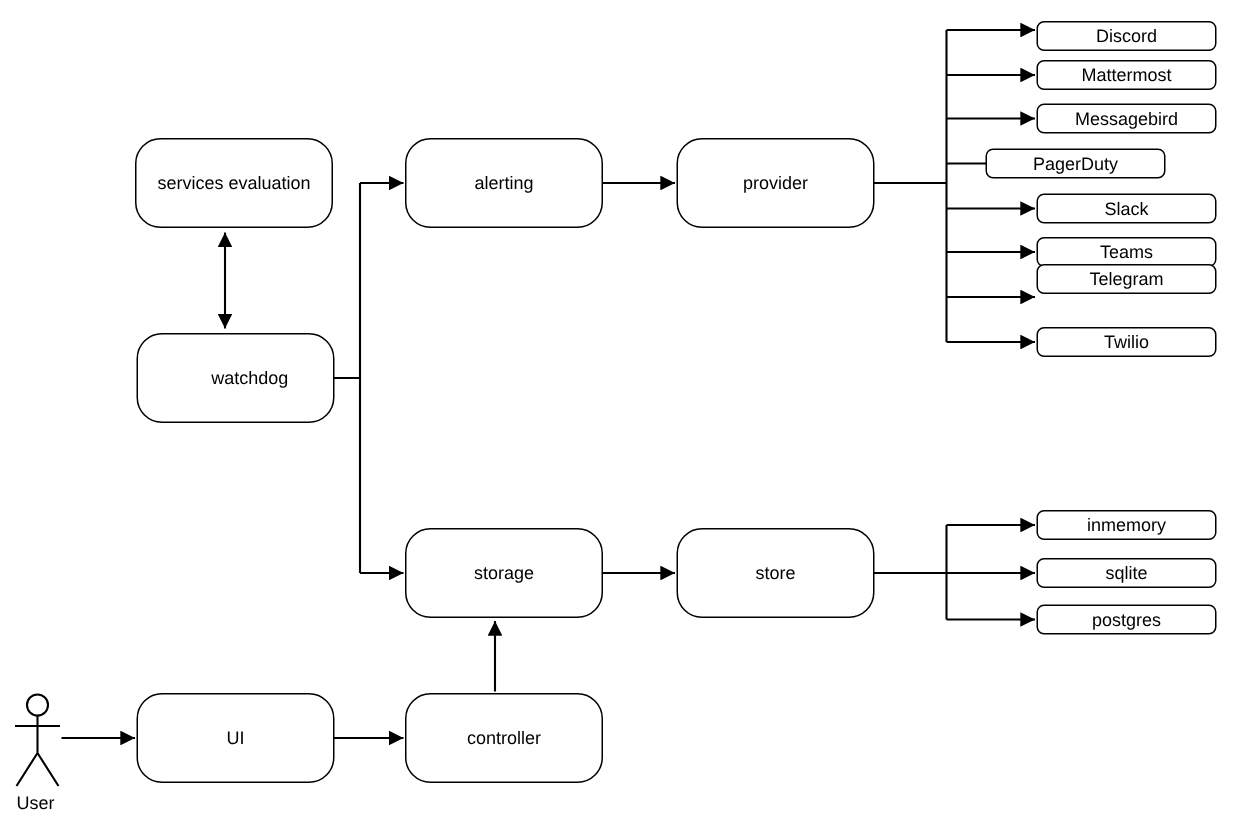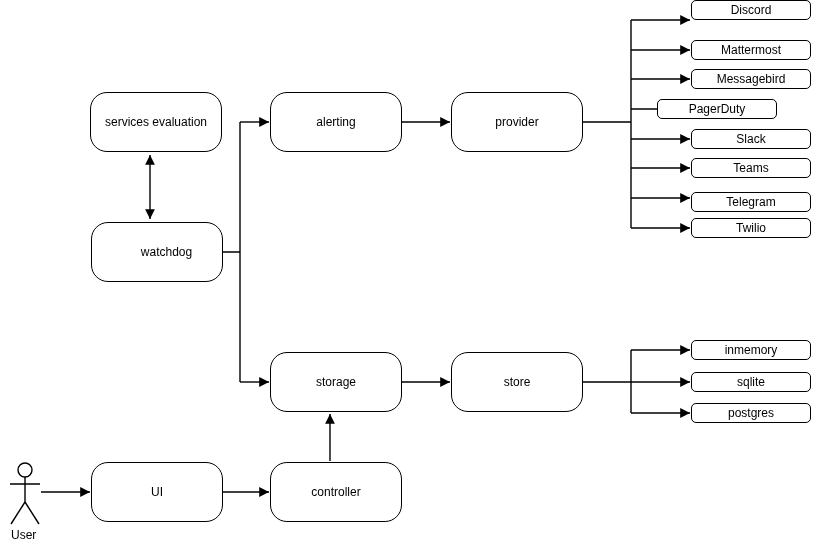--- a/index.html
+++ b/index.html
@@ -118,39 +118,39 @@
   <div class="node big" style="left:451px; top:352px;">
     <span>store</span>
   </div>
   <div class="node big" style="left:91px; top:462px;">
     <span>UI</span>
   </div>
   <div class="node big" style="left:270px; top:462px;">
     <span>controller</span>
   </div>
 
-  <div class="node small" style="left:691px; top:0;">
+  <div class="node small" style="left:691px; top:14px;">
     <span>Discord</span>
   </div>
   <div class="node small" style="left:691px; top:40px;">
     <span>Mattermost</span>
   </div>
   <div class="node small" style="left:691px; top:69px;">
     <span>Messagebird</span>
   </div>
   <div class="node small" style="left:657px; top:99px;">
     <span>PagerDuty</span>
   </div>
   <div class="node small" style="left:691px; top:129px;">
     <span>Slack</span>
   </div>
   <div class="node small" style="left:691px; top:158px;">
     <span>Teams</span>
   </div>
-  <div class="node small" style="left:691px; top:192px;justify-content:center;">
+  <div class="node small" style="left:691px; top:176px;justify-content:center;">
     <span>Telegram</span>
   </div>
   <div class="node small" style="left:691px; top:340px;">
     <span>inmemory</span>
   </div>
 
   <div class="node small" style="left:691px; top:218px;">
     <span>Twilio</span>
   </div>
   <div class="node small" style="left:691px; top:372px;">

